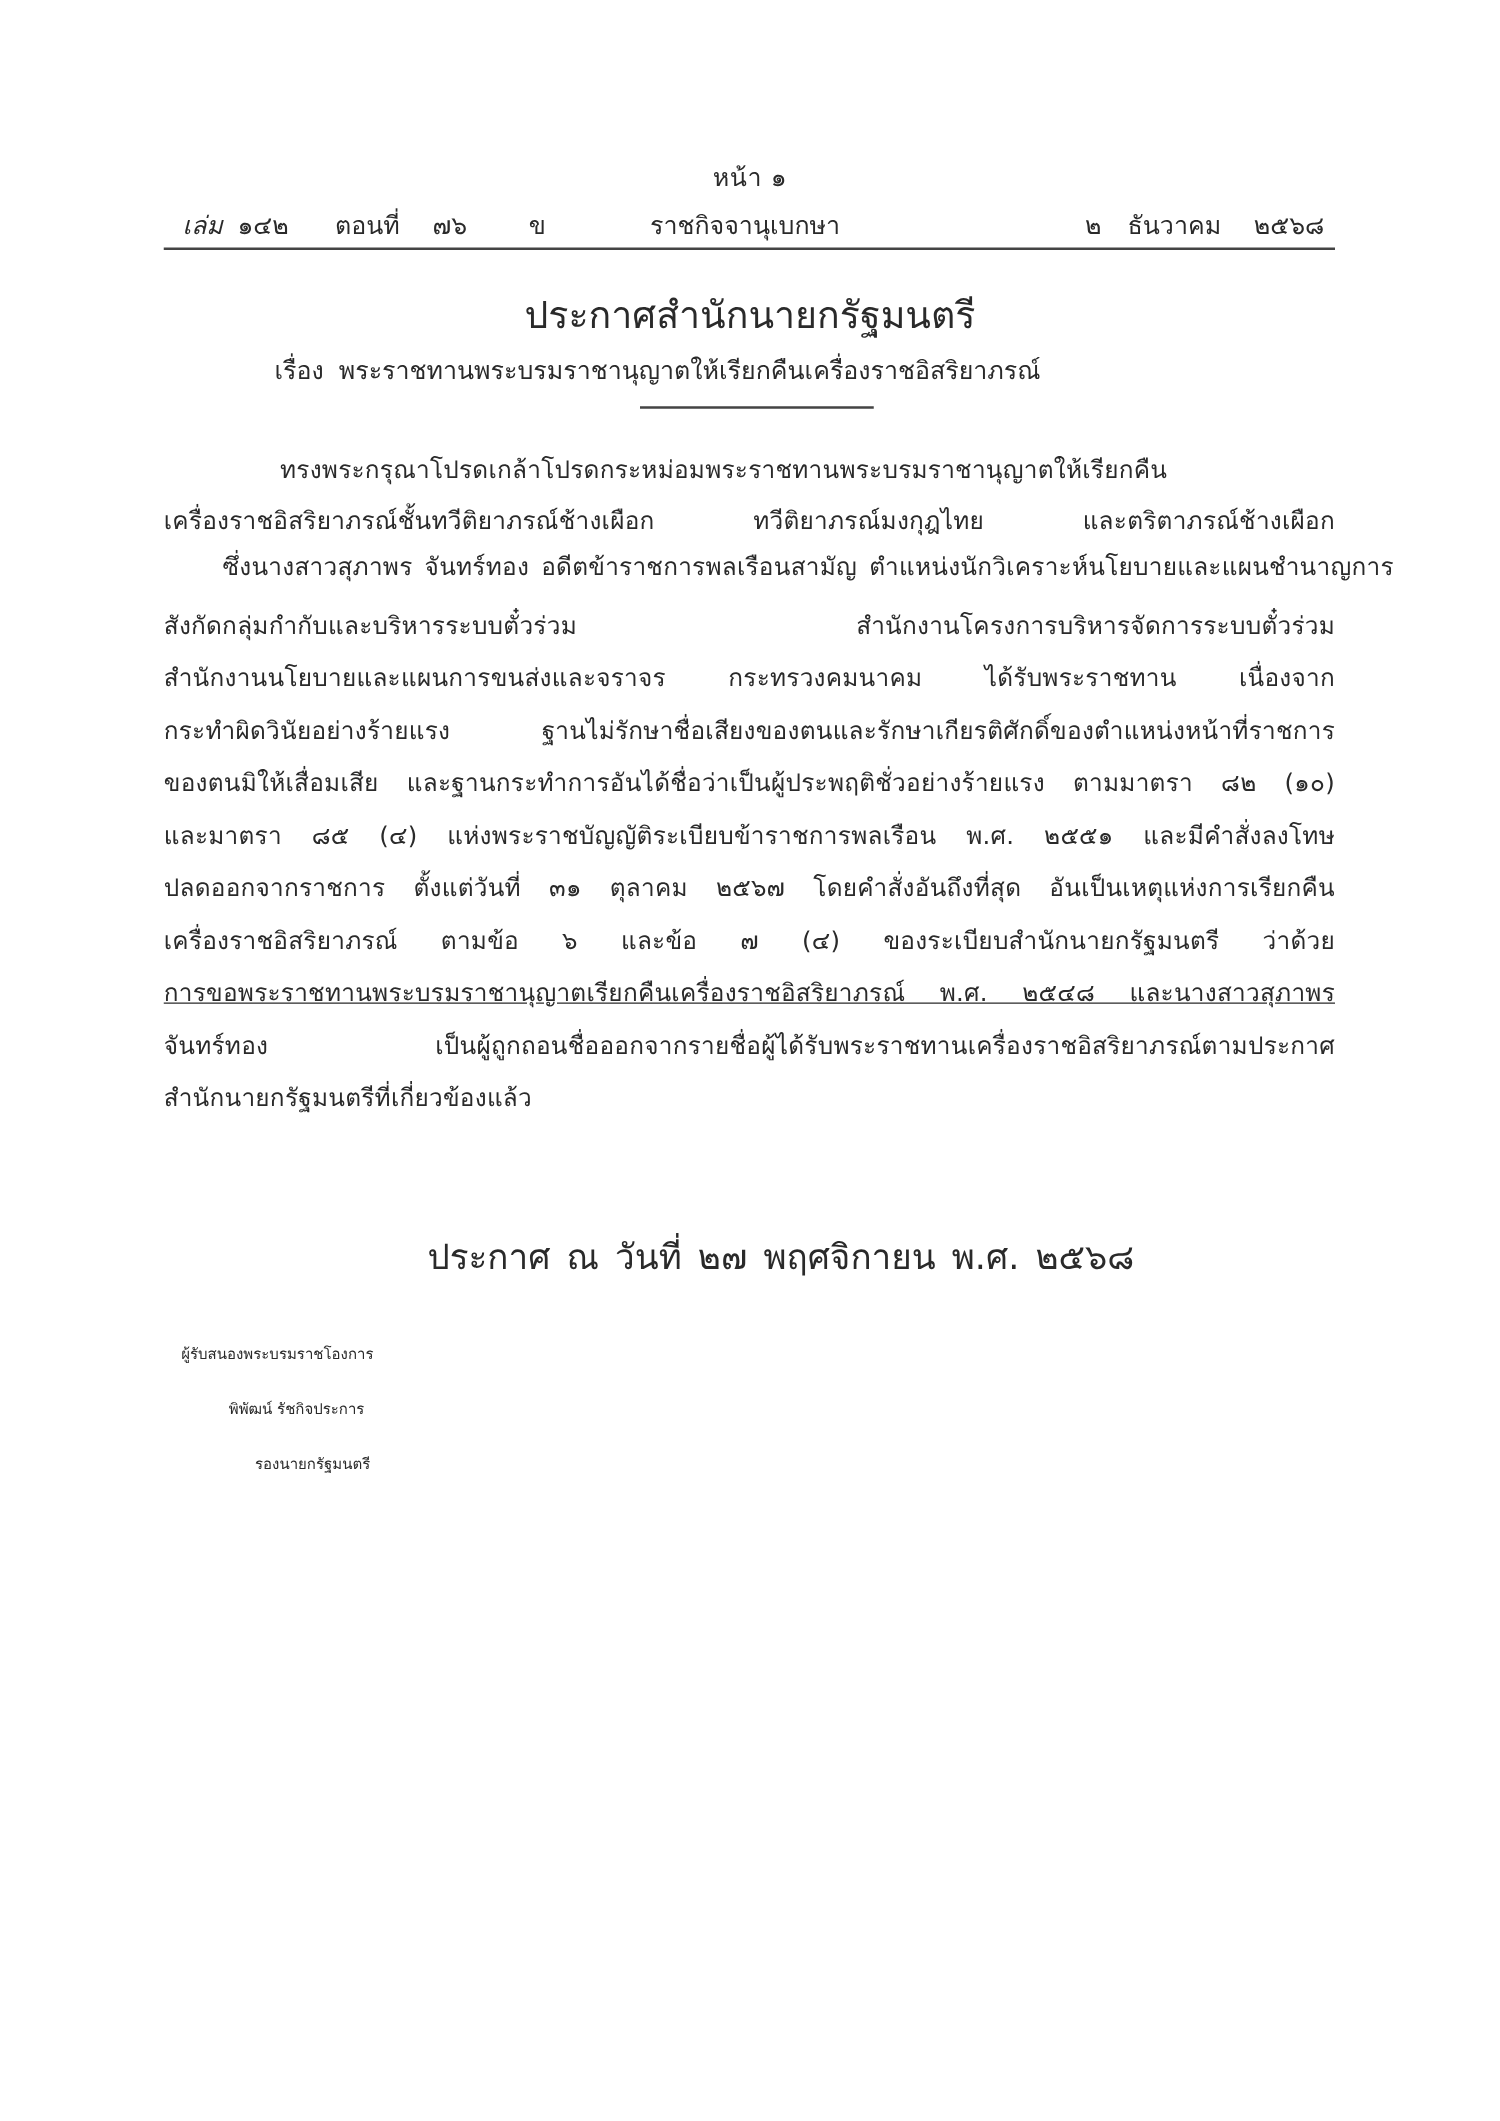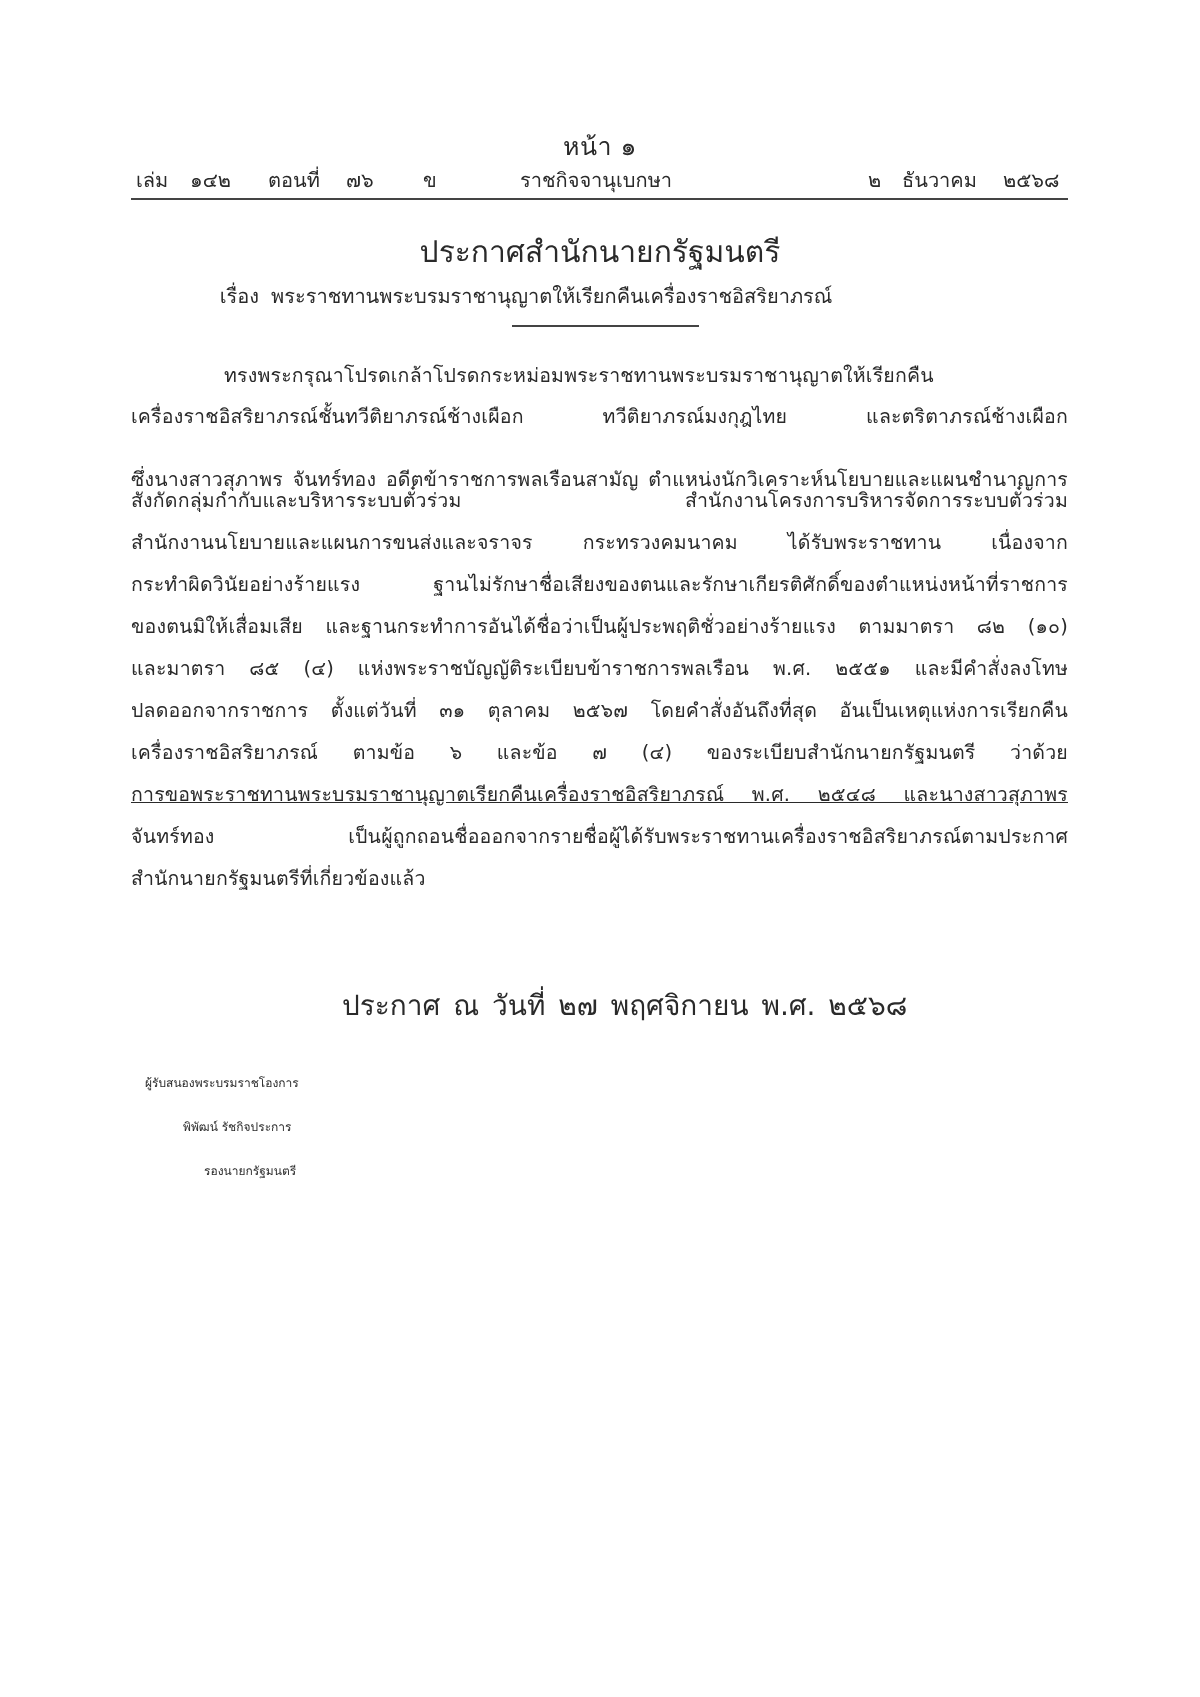--- a/index.html
+++ b/index.html
@@ -21,28 +21,28 @@
       width: 1200px;
       height: 1697px;
     }
     .abs { position: absolute; white-space: nowrap; }
 
     .page-number {
       top: 126px;
       left: 0;
       width: 1200px;
       text-align: center;
-      font-size: 25px;
+      font-size: 20px;
       letter-spacing: 0.5px;
     }
     .hdr {
       top: 164px;
       font-size: 20px;
     }
-    .hdr-volume { left: 136px; }
+    .hdr-volume { left: 146px; font-style: italic; }
     .hdr-volume-num { left: 190px; }
     .hdr-issue { left: 268px; }
     .hdr-issue-num { left: 346px; }
     .hdr-section { left: 423px; }
     .hdr-gazette { left: 520px; }
     .hdr-day { left: 868px; }
     .hdr-month { left: 902px; }
     .hdr-year { left: 1003px; }
 
     .header-rule {
@@ -131,21 +131,21 @@
 
   <div class="abs subject">
     <span class="subject-label">เรื่อง</span><span>พระราชทานพระบรมราชานุญาตให้เรียกคืนเครื่องราชอิสริยาภรณ์</span>
   </div>
 
   <div class="divider"></div>
 
   <div>
     <div class="abs body-line first" style="top:360px;">ทรงพระกรุณาโปรดเกล้าโปรดกระหม่อมพระราชทานพระบรมราชานุญาตให้เรียกคืน</div>
     <div class="abs body-line" style="top:401px;">เครื่องราชอิสริยาภรณ์ชั้นทวีติยาภรณ์ช้างเผือก  ทวีติยาภรณ์มงกุฎไทย  และตริตาภรณ์ช้างเผือก</div>
-    <div class="abs body-line" style="top:464px;">ซึ่งนางสาวสุภาพร จันทร์ทอง อดีตข้าราชการพลเรือนสามัญ ตำแหน่งนักวิเคราะห์นโยบายและแผนชำนาญการ</div>
+    <div class="abs body-line" style="top:438px;margin-left:47px;">ซึ่งนางสาวสุภาพร จันทร์ทอง อดีตข้าราชการพลเรือนสามัญ ตำแหน่งนักวิเคราะห์นโยบายและแผนชำนาญการ</div>
     <div class="abs body-line" style="top:485px;">สังกัดกลุ่มกำกับและบริหารระบบตั๋วร่วม  สำนักงานโครงการบริหารจัดการระบบตั๋วร่วม</div>
     <div class="abs body-line" style="top:527px;">สำนักงานนโยบายและแผนการขนส่งและจราจร กระทรวงคมนาคม ได้รับพระราชทาน เนื่องจาก</div>
     <div class="abs body-line" style="top:569px;">กระทำผิดวินัยอย่างร้ายแรง ฐานไม่รักษาชื่อเสียงของตนและรักษาเกียรติศักดิ์ของตำแหน่งหน้าที่ราชการ</div>
     <div class="abs body-line" style="top:611px;">ของตนมิให้เสื่อมเสีย  และฐานกระทำการอันได้ชื่อว่าเป็นผู้ประพฤติชั่วอย่างร้ายแรง  ตามมาตรา  ๘๒  (๑๐)</div>
     <div class="abs body-line" style="top:653px;">และมาตรา  ๘๕  (๔)  แห่งพระราชบัญญัติระเบียบข้าราชการพลเรือน  พ.ศ.  ๒๕๕๑  และมีคำสั่งลงโทษ</div>
     <div class="abs body-line" style="top:695px;">ปลดออกจากราชการ  ตั้งแต่วันที่  ๓๑  ตุลาคม  ๒๕๖๗  โดยคำสั่งอันถึงที่สุด  อันเป็นเหตุแห่งการเรียกคืน</div>
     <div class="abs body-line" style="top:737px;">เครื่องราชอิสริยาภรณ์  ตามข้อ  ๖  และข้อ  ๗  (๔)  ของระเบียบสำนักนายกรัฐมนตรี  ว่าด้วย</div>
     <div class="abs body-line" style="top:779px;text-decoration:underline;">การขอพระราชทานพระบรมราชานุญาตเรียกคืนเครื่องราชอิสริยาภรณ์  พ.ศ.  ๒๕๔๘  และนางสาวสุภาพร</div>
     <div class="abs body-line" style="top:821px;">จันทร์ทอง  เป็นผู้ถูกถอนชื่อออกจากรายชื่อผู้ได้รับพระราชทานเครื่องราชอิสริยาภรณ์ตามประกาศ</div>
     <div class="abs body-line last" style="top:863px;">สำนักนายกรัฐมนตรีที่เกี่ยวข้องแล้ว</div>

